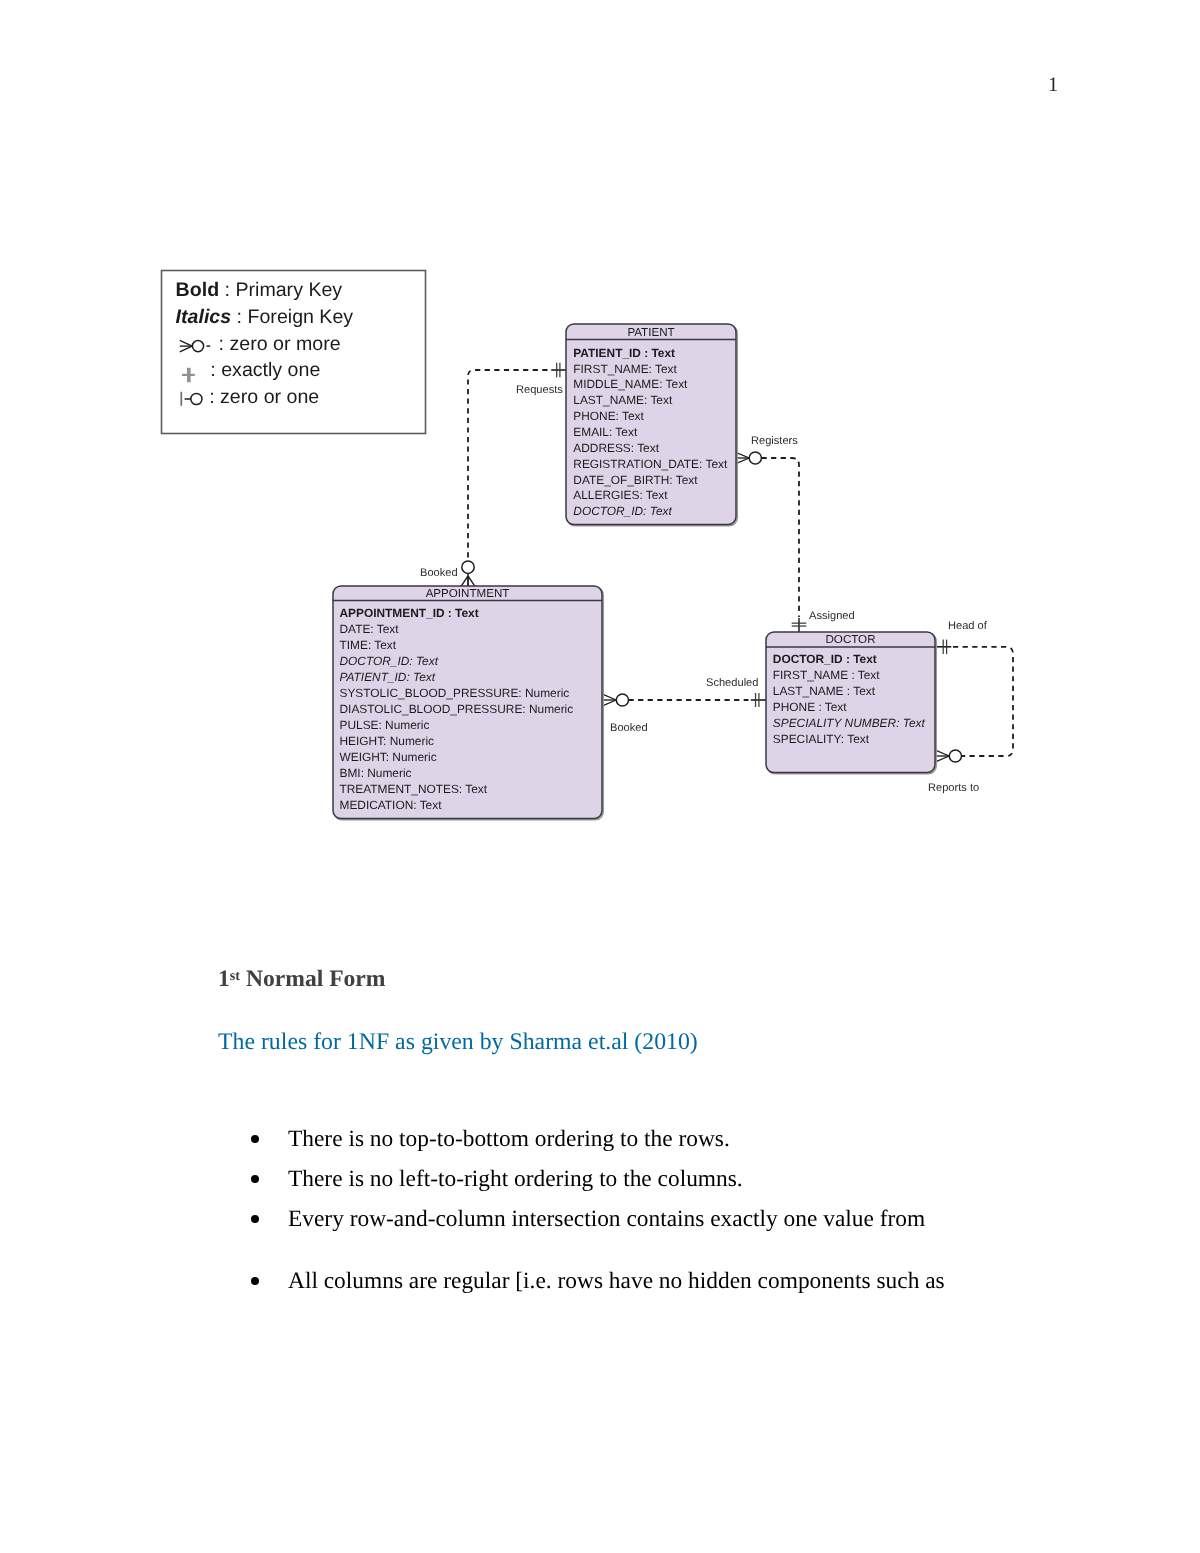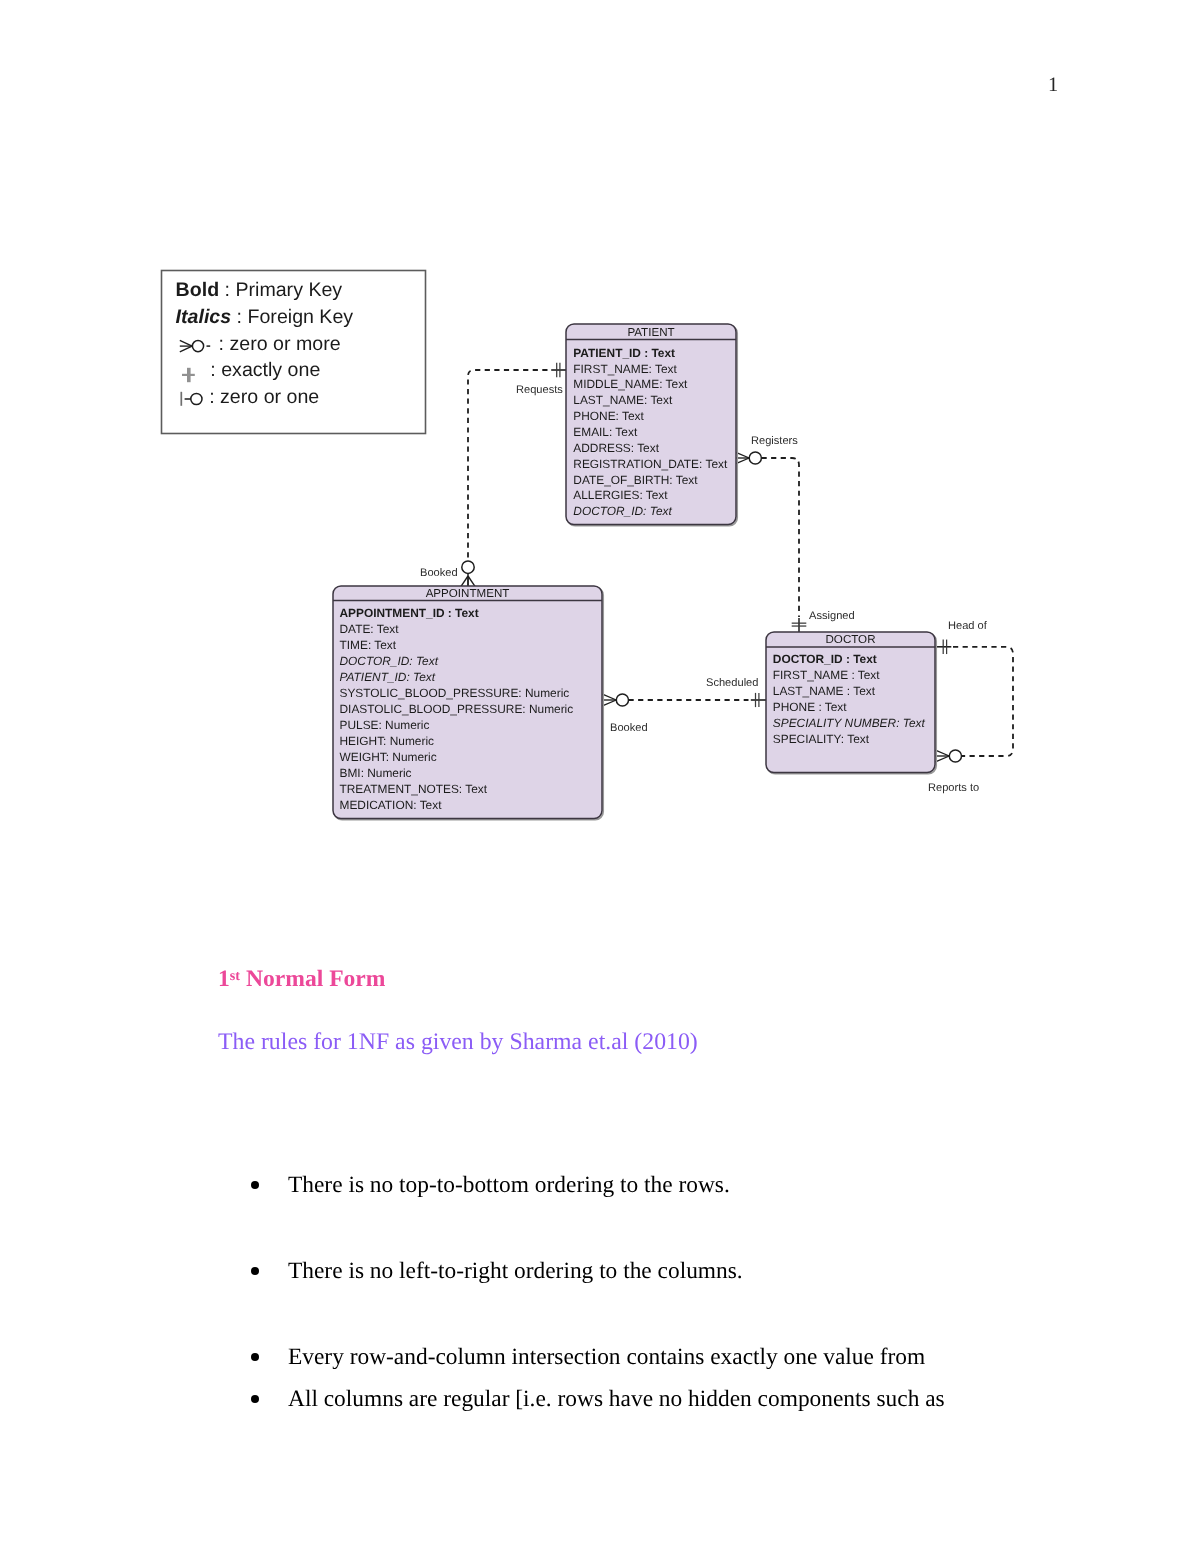--- a/index.html
+++ b/index.html
@@ -23,41 +23,41 @@
   }
 
   
   #diagram { position:absolute; left:0; top:0; width:1200px; height:900px; }
   #diagram > svg { position:absolute; left:0; top:0; }
 
   
   .h1 {
     position:absolute; left:218px; top:966px;
     font-family:"Liberation Serif", serif;
-    font-weight:bold; font-size:23.6px; color:#ec4899;
+    font-weight:bold; font-size:23.6px; color:#404040;
   }
   .h1 sup { font-size:0.6em; vertical-align:0.45em; }
   .para {
     position:absolute; left:218px; top:1028.5px;
     font-family:"Liberation Serif", serif;
-    font-size:23.8px; color:#8b5cf6;
+    font-size:23.8px; color:#0369a1;
   }
   .bullets { position:absolute; left:218px; top:1118.5px; width:820px; }
   .bline { display:block; white-space:nowrap; }
   .bullet {
     position:relative; padding-left:70px;
     font-family:"Liberation Serif", serif; font-size:23.4px;
-    line-height:40px; color:#000;margin-top:46px;
+    line-height:40px; color:#000;
   }
   .bullet .dot {
     position:absolute; left:33px; top:16px;
     width:8px; height:8px; border-radius:50%; background:#000;
     font-size:0; line-height:0;
   }
-  .bullet.b5 { margin-top:2px; }
+  .bullet.b5 { margin-top:22px; }
 </style>
 </head>
 <body>
 
 <div id="page">
 
   <div class="pagenum">1</div>
 
   <div id="diagram">
     <svg width="1200" height="900" viewBox="0 0 1200 900" xmlns="http://www.w3.org/2000/svg">

